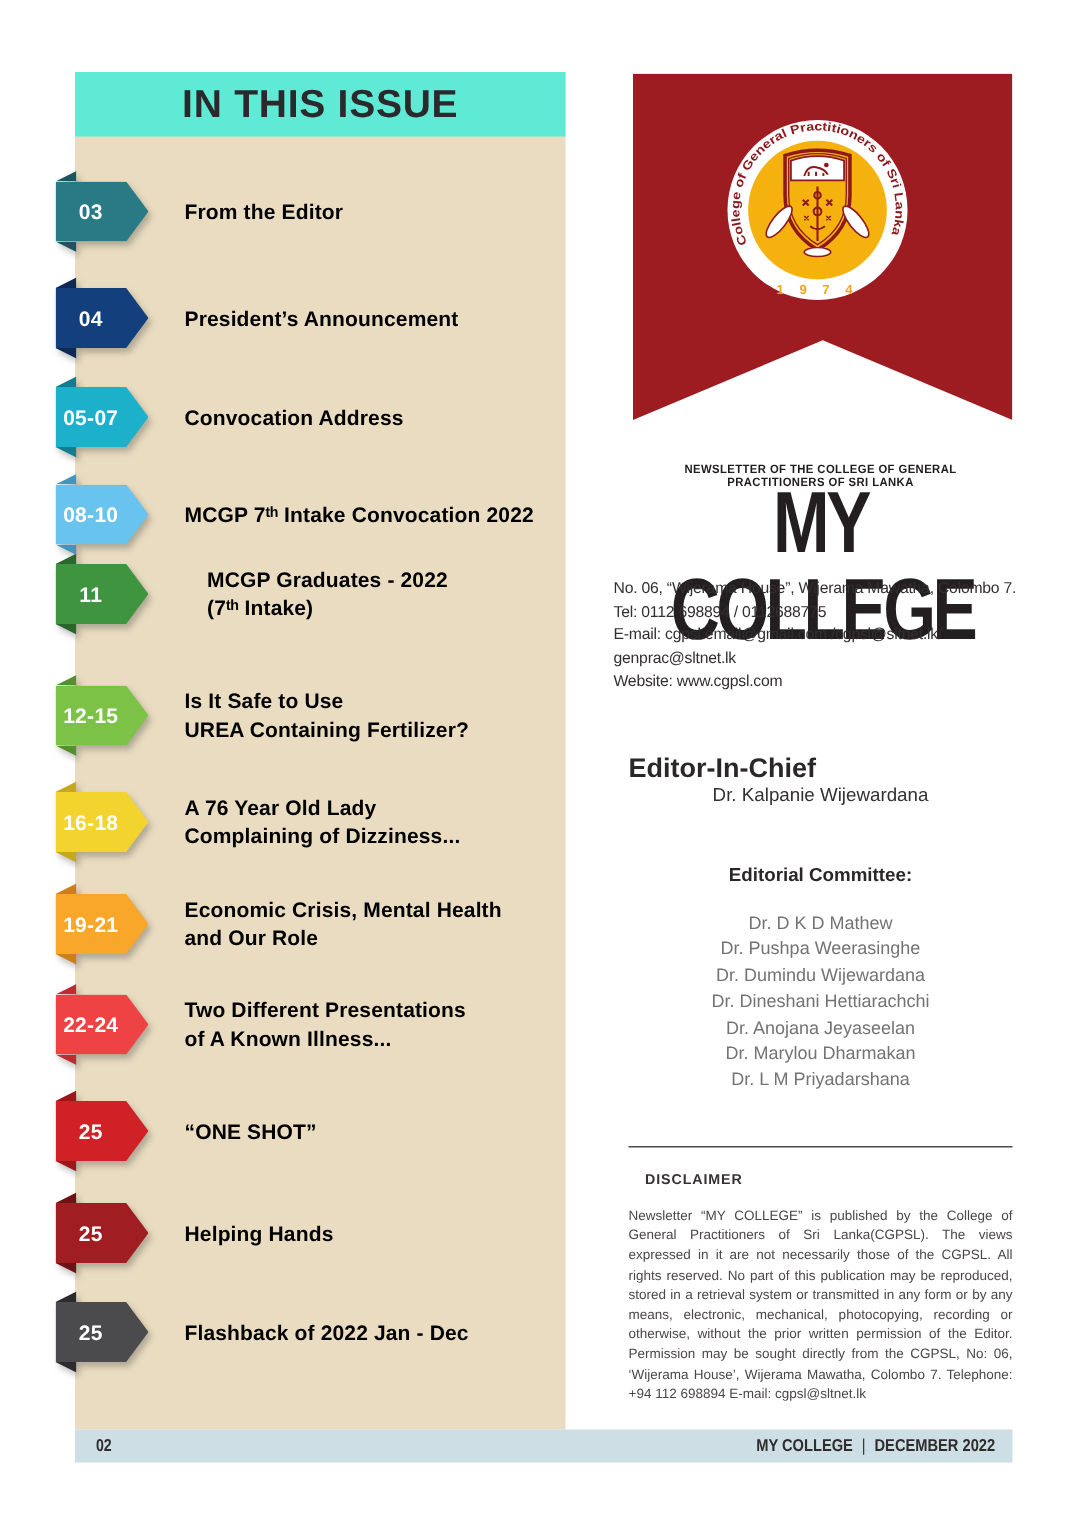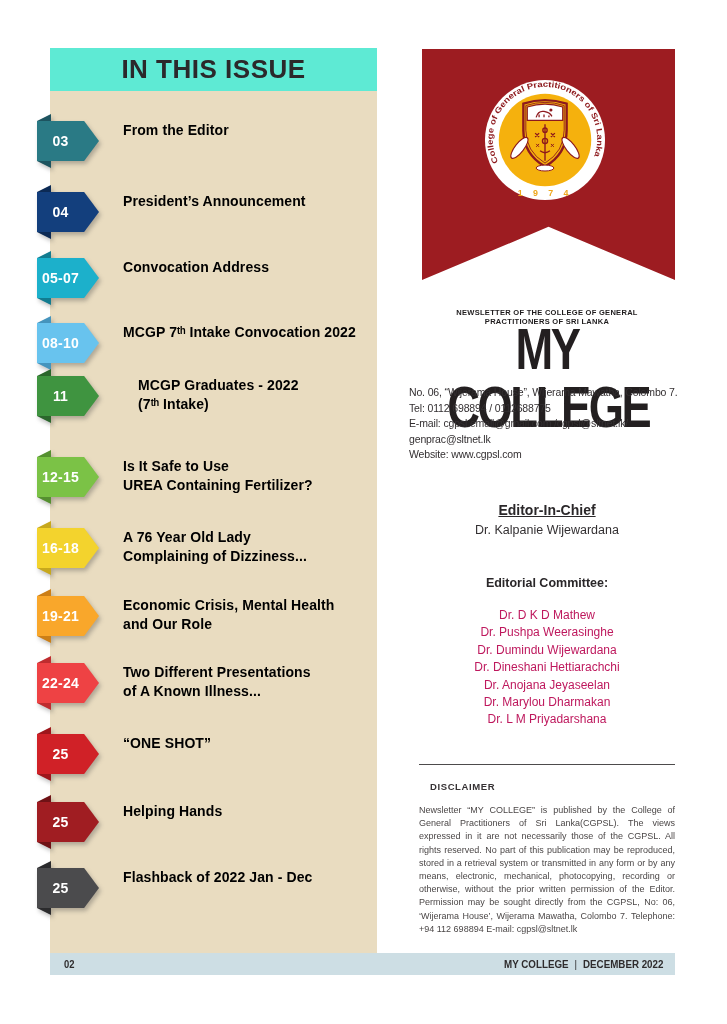--- a/index.html
+++ b/index.html
@@ -5,21 +5,21 @@
   html,body{margin:0;padding:0;background:#ffffff;}
   .page{position:relative;width:727px;height:1024px;background:#ffffff;overflow:hidden;
         font-family:"Liberation Sans",sans-serif;}
 
   
   .toc-panel{position:absolute;left:50px;top:48px;width:327px;height:905px;background:#e9dcc0;}
   .toc-header{position:absolute;left:0;top:0;width:100%;height:43px;background:#5eead4;
               display:flex;align-items:center;justify-content:center;}
   .toc-header span{font-size:26px;font-weight:bold;letter-spacing:.5px;color:#2b292b;}
 
-  .toc-item{position:absolute;left:-13px;height:40px;width:350px;display:flex;align-items:flex-start;}
+  .toc-item{position:absolute;left:-13px;height:40px;width:350px;display:flex;align-items:center;}
   .badge-wrap{position:absolute;left:0;top:0;width:62px;height:40px;
               filter:drop-shadow(2px 3px 2px rgba(70,70,70,.35));}
   .badge{position:absolute;left:0;top:0;width:62px;height:40px;background:var(--c);
          clip-path:polygon(0 0,76% 0,100% 50%,76% 100%,0 100%);
          display:flex;align-items:center;}
   .badge-num{display:block;width:47px;text-align:center;color:#ffffff;font-weight:bold;
              font-size:14px;letter-spacing:.2px;}
   .fold{position:absolute;left:0;width:14px;height:7px;background:var(--d);}
   .fold.ft{top:-7px;clip-path:polygon(0 100%,100% 0,100% 100%);}
   .fold.fb{bottom:-7px;clip-path:polygon(0 0,100% 0,100% 100%);}
@@ -32,27 +32,27 @@
           clip-path:polygon(0 0,100% 0,100% 100%,50% 77%,0 100%);}
   .logo{position:absolute;left:62px;top:30px;width:122px;height:122px;}
 
   .kicker{position:absolute;left:0;top:308px;width:100%;text-align:center;font-size:8px;
           font-weight:bold;color:#1f1c1d;letter-spacing:.3px;transform:scaleX(.94);}
   .mag-title{position:absolute;left:0;top:320px;width:100%;text-align:center;font-size:58px;
              font-weight:bold;color:#231f20;line-height:1;letter-spacing:-3px;
              transform:scaleX(.78);transform-origin:50% 50%;}
   .address{position:absolute;left:-10px;top:385px;width:276px;font-size:10.5px;
            color:#332f31;line-height:15.6px;letter-spacing:-.15px;}
-  .eic-label{position:absolute;left:0;top:502px;width:100%;text-align:center;font-size:14px;
-             font-weight:bold;color:#2a2729;text-decoration:underline;}
+  .eic-label{position:absolute;left:0;top:502px;width:100%;text-align:left;font-size:18px;
+             font-weight:bold;color:#2a2729;}
   .eic-name{position:absolute;left:0;top:523px;width:100%;text-align:center;font-size:12.5px;color:#333032;}
   .committee-label{position:absolute;left:0;top:576px;width:100%;text-align:center;font-size:12.5px;
                    font-weight:bold;color:#2a2729;}
   .committee{position:absolute;left:0;top:607px;width:100%;text-align:center;font-size:12px;
-             color:#be185d;line-height:17.4px;}
+             color:#737373;line-height:17.4px;}
   .rule{position:absolute;left:0;top:764px;width:100%;height:0;border:0;border-top:1px solid #4d4b4c;margin:0;}
   .disc-label{position:absolute;left:11px;top:781px;font-size:9.5px;font-weight:bold;
               letter-spacing:.6px;color:#363234;}
   .disc-body{position:absolute;left:0;top:804px;width:256px;font-size:9px;line-height:13.2px;
              text-align:justify;color:#4b4747;}
 
   
   .footer-bar{position:absolute;left:50px;top:953px;width:625px;height:22px;background:#cddee4;
               display:flex;align-items:center;justify-content:space-between;}
   .footer-left{margin-left:14px;display:inline-block;transform:scaleX(.82);transform-origin:0 50%;

